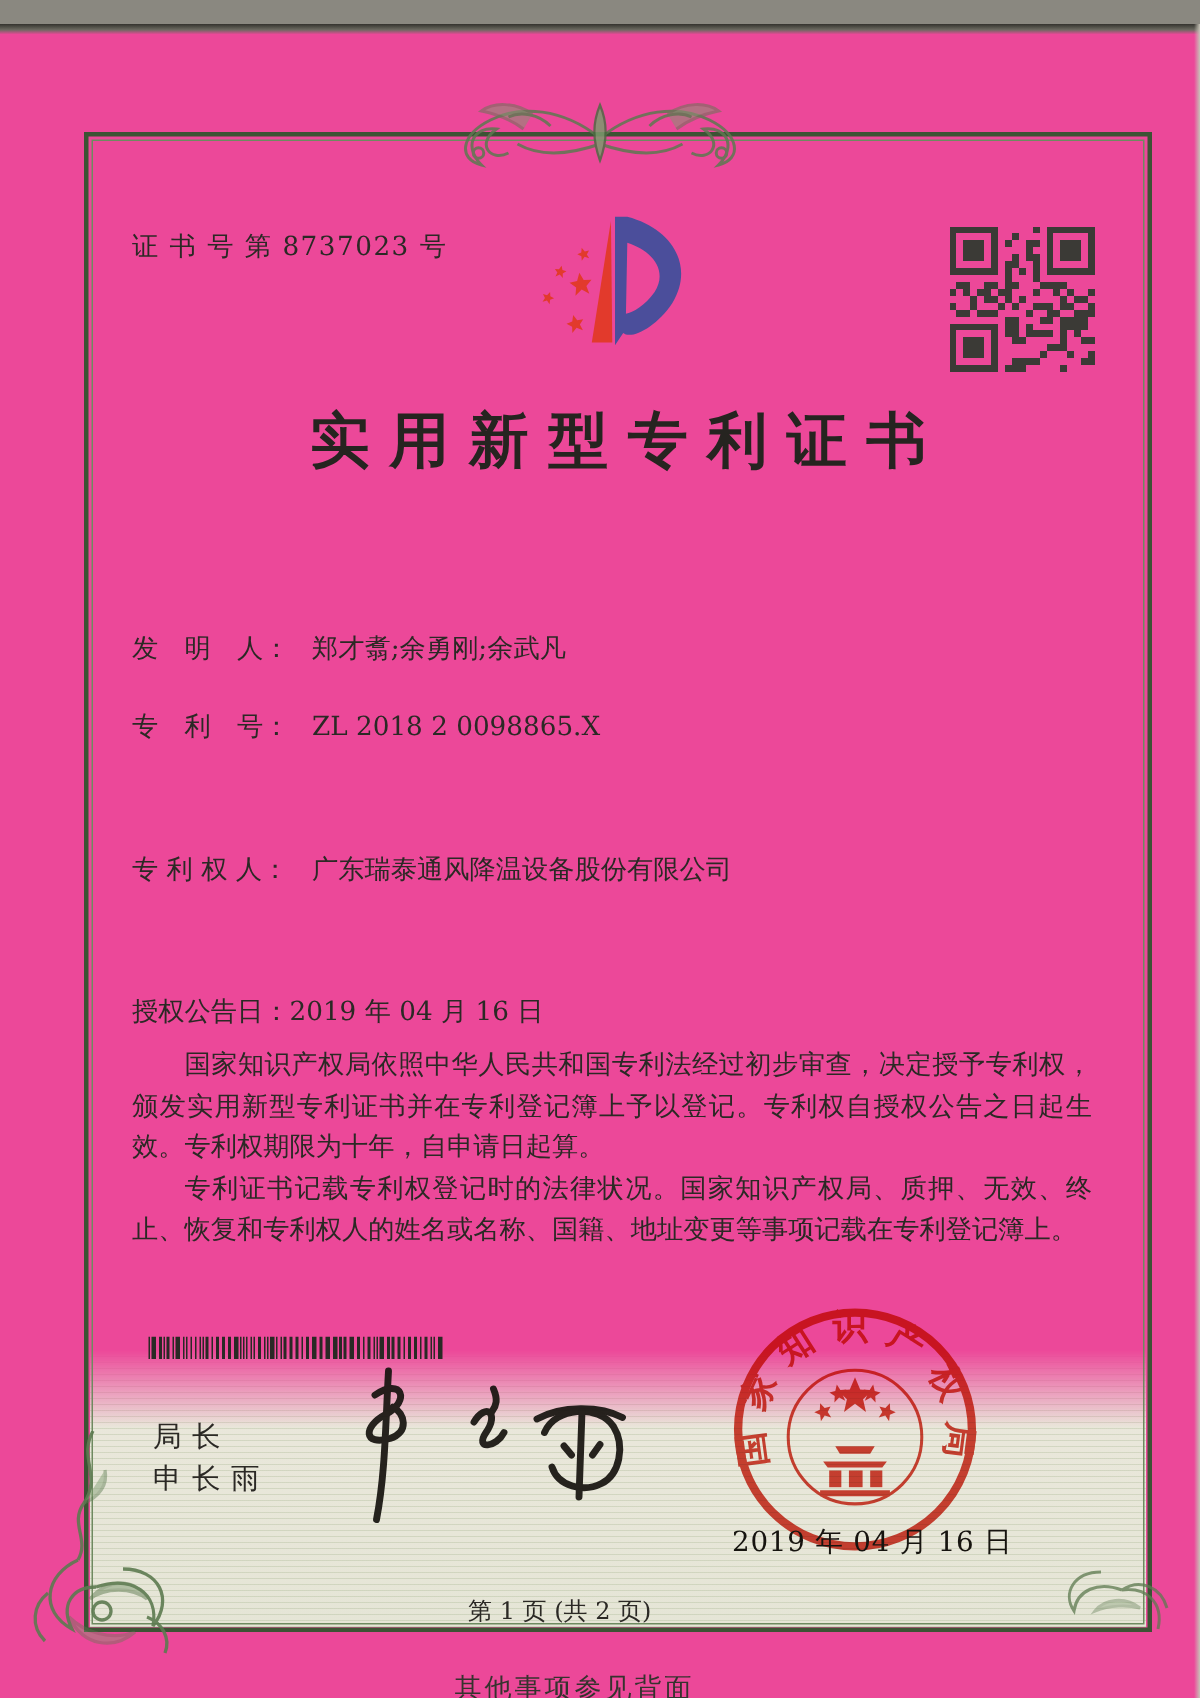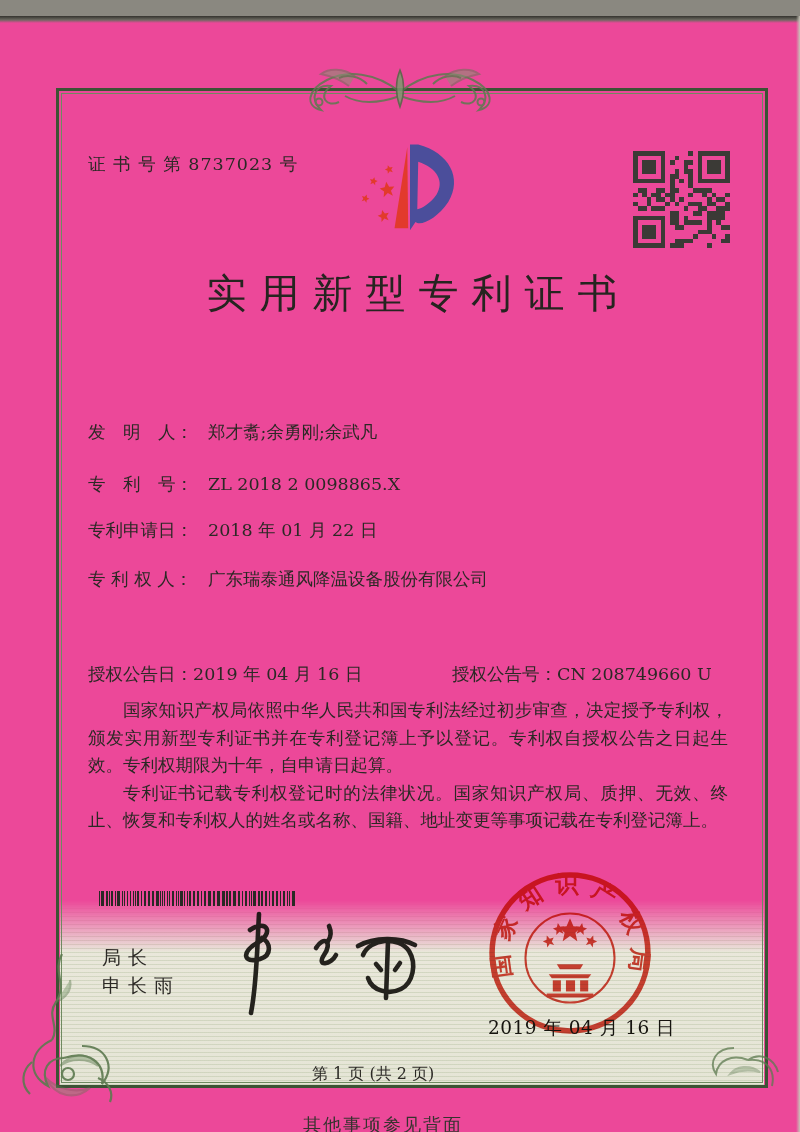--- a/index.html
+++ b/index.html
@@ -17,21 +17,21 @@
   
   .green-band{position:absolute;left:60px;top:884px;width:704px;height:185px;
       background:
         repeating-linear-gradient(180deg, rgba(140,170,120,.25) 0 1px, rgba(0,0,0,0) 1px 4px),
         linear-gradient(180deg,#ebf1e0,#e5eeda);
       opacity:.95;
       -webkit-mask-image:linear-gradient(180deg,transparent 0,#000 52px);
       mask-image:linear-gradient(180deg,transparent 0,#000 52px);}
   .abs{position:absolute;}
   .cert-no{left:88px;top:136px;font-size:17.5px;letter-spacing:1px;}
-  .title{left:56px;top:250px;width:712px;text-align:center;font-size:40px;font-weight:400;
+  .title{left:56px;top:250px;width:712px;text-align:center;font-size:40px;font-weight:700;
          letter-spacing:13px;text-indent:13px;color:#262420;}
   .field-row{position:absolute;left:88px;font-size:17.5px;white-space:nowrap;width:648px;}
   .f-label{display:inline-block;min-width:120px;}
   .grant2{position:absolute;left:364px;top:0;}
   .paras{position:absolute;left:88px;top:681px;width:640px;font-size:17.5px;line-height:27.5px;
          text-align:justify;}
   .paras p{margin:0;text-indent:2em;}
   .barcode-box{left:98px;top:875px;width:200px;height:15px;}
   .director-title{left:102px;top:929px;font-size:19px;letter-spacing:7px;}
   .director-name{left:102px;top:957px;font-size:19px;letter-spacing:7px;}
@@ -324,31 +324,25 @@
     </svg>
 
   <div class="abs title">实用新型专利证书</div>
 
   <div class="field-row" style="top:404px">
     <span class="f-label">发　明　人：</span><span>郑才翥;余勇刚;余武凡</span>
   </div>
   <div class="field-row" style="top:456px">
     <span class="f-label">专　利　号：</span><span>ZL 2018 2 0098865.X</span>
   </div>
-  <div class="field-row" style="top:502px">
-    <span class="f-label">专利申请日：</span><span>2018 年 01 月 22 日</span>
-  </div>
   <div class="field-row" style="top:551px">
     <span class="f-label">专 利 权 人：</span><span>广东瑞泰通风降温设备股份有限公司</span>
   </div>
   <div class="field-row" style="top:646px">
     <span>授权公告日：</span><span>2019 年 04 月 16 日</span>
-    <span class="grant2">
-      <span>授权公告号：</span><span>CN 208749660 U</span>
-    </span>
   </div>
 
   <div class="paras">
     <p>国家知识产权局依照中华人民共和国专利法经过初步审查，决定授予专利权，颁发实用新型专利证书并在专利登记簿上予以登记。专利权自授权公告之日起生效。专利权期限为十年，自申请日起算。</p>
     <p>专利证书记载专利权登记时的法律状况。国家知识产权局、质押、无效、终止、恢复和专利权人的姓名或名称、国籍、地址变更等事项记载在专利登记簿上。</p>
   </div>
 
   <svg id="barcode" class="abs barcode-box" viewBox="0 0 200 15" preserveAspectRatio="none">
       <rect x="1" y="0" width="1" height="15" fill="#2a2925"></rect>
       <rect x="3" y="0" width="3" height="15" fill="#2a2925"></rect>

